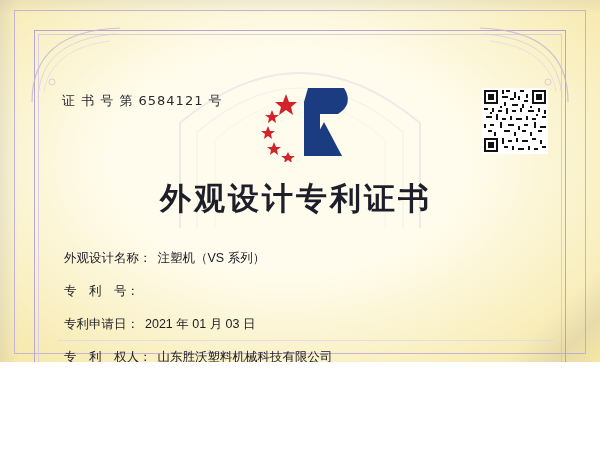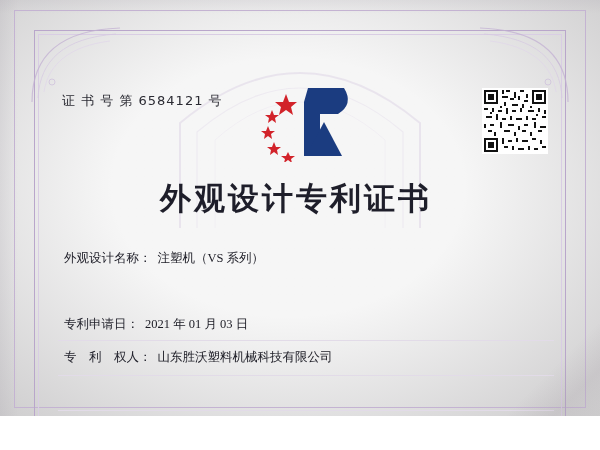--- a/index.html
+++ b/index.html
@@ -10,22 +10,22 @@
     width: 600px;
     height: 450px;
     overflow: hidden;
     background: #ffffff;
     font-family: "Liberation Serif", serif;
   }
 
   .certificate {
     position: relative;
     width: 600px;
-    height: 416px;
-    background: #a3a3a3;
+    height: 362px;
+    background: #fde047;
     overflow: hidden;
   }
 
   
   .paper-tint {
     position: absolute;
     inset: 0;
     background:
       radial-gradient(ellipse at 48% 45%, rgba(255,255,255,0.9) 40%, rgba(238,236,238,0.55) 100%);
     pointer-events: none;
@@ -130,21 +130,21 @@
     left: 64px;
     right: 52px;
     top: 250px;
   }
   .field-row {
     display: flex;
     align-items: baseline;
     height: 33px;
     font-size: 12.5px;
     color: #22222c;
-    font-family: Liberation Serif, serif;
+    font-family: Liberation Sans, sans-serif;
   }
   .field-label {
     flex: 0 0 auto;
     white-space: pre;
     color: #24242e;
   }
   .field-value {
     margin-left: 6px;
     color: #1b1b24;
     white-space: pre;
@@ -312,20 +312,21 @@
   </svg>
 
   <div class="title">外观设计专利证书</div>
 
   <div class="fields">
     <div class="field-row">
       <span class="field-label">外观设计名称：</span>
       <span class="field-value">注塑机（VS 系列）</span>
     </div>
     <div class="field-row">
+      <span class="field-label">专　利　号：</span>
     </div>
     <div class="field-row">
       <span class="field-label">专利申请日：</span>
       <span class="field-value">2021 年 01 月 03 日</span>
     </div>
     <div class="field-row">
       <span class="field-label">专　利　权人：</span>
       <span class="field-value">山东胜沃塑料机械科技有限公司</span>
     </div>
     <div class="field-row">

